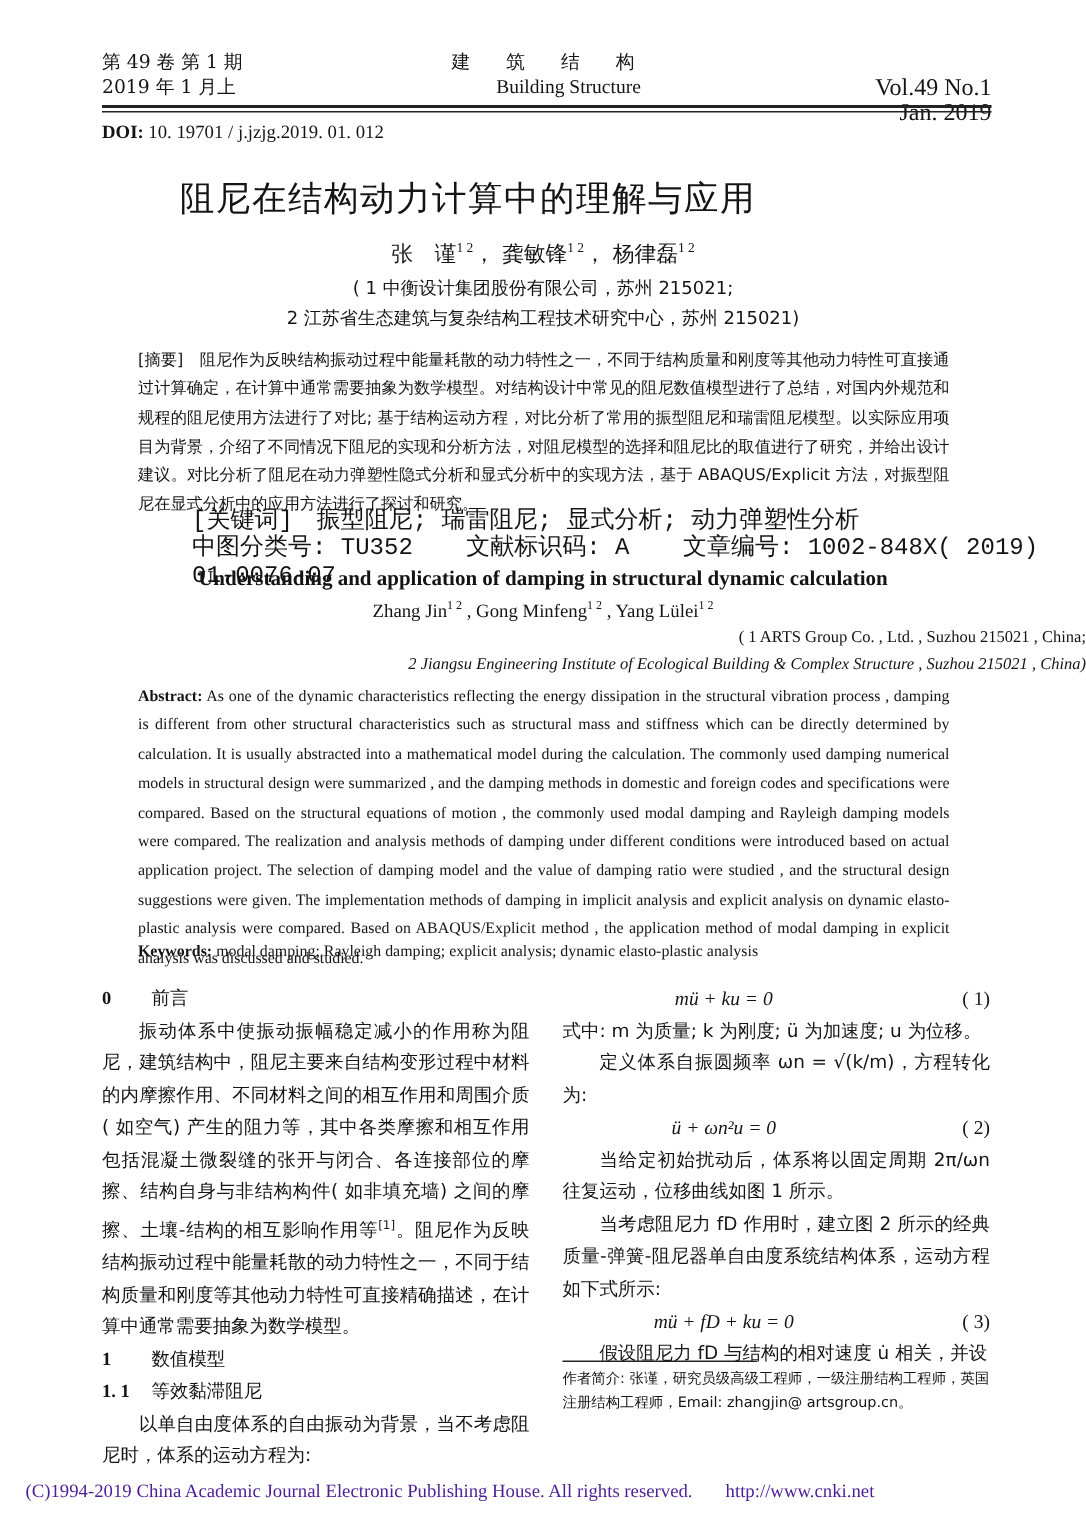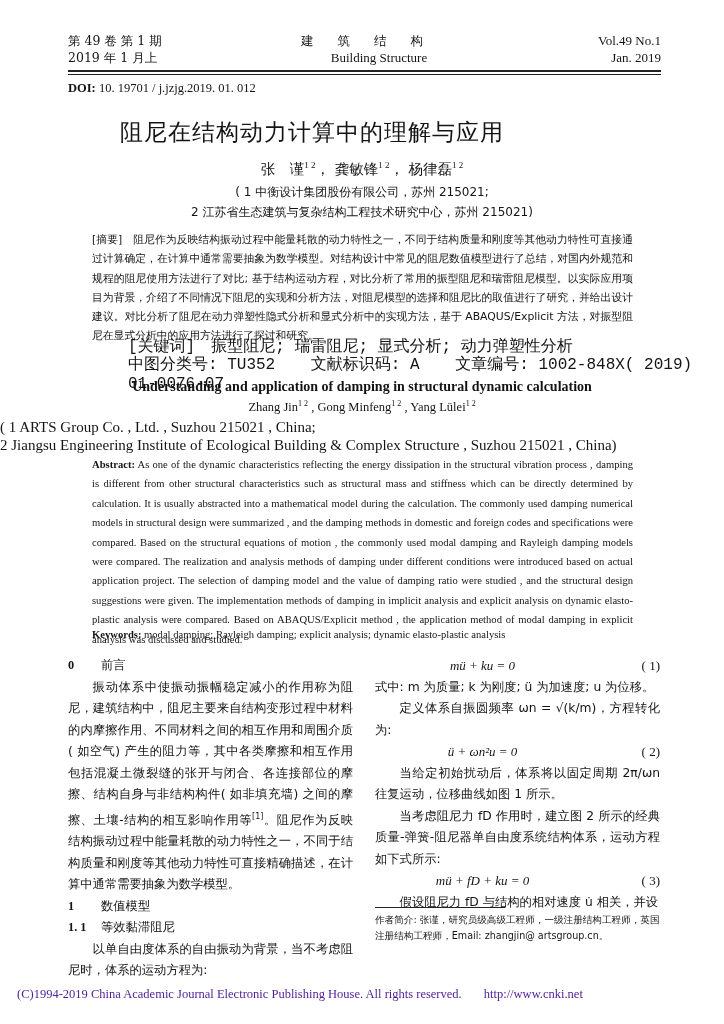--- a/index.html
+++ b/index.html
@@ -5,42 +5,42 @@
     html, body { margin: 0; padding: 0; background: #ffffff; }
     body {
       width: 724px; height: 1024px; position: relative; overflow: hidden;
       font-family: "DejaVu Serif", "Liberation Serif", serif; color: #141414;
     }
     .abs { position: absolute; }
     .hdr { font-size: 12.5px; line-height: 17px; }
     .hdr-left { left: 68px; top: 32px; }
     .hdr-center { left: 0; width: 724px; top: 32px; text-align: center; }
     .hdr-center .cn { letter-spacing: 10px; padding-left: 10px; }
-    .hdr-right { right: 63px; top: 32px; text-align: right; font-family: "Liberation Serif", serif; font-size: 13px; margin-left: 30px; }
+    .hdr-right { right: 63px; top: 50px; text-align: right; font-family: "Liberation Serif", serif; font-size: 16px; margin-left: 30px; }
     .rule1 { left: 68px; width: 593px; top: 70px; height: 2px; background: #222; }
     .rule2 { left: 68px; width: 593px; top: 74px; height: 1px; background: #222; }
     .doi { left: 68px; top: 81px; font-family: "Liberation Serif", serif; font-size: 12.5px; }
     .doi b { font-weight: bold; }
     .title { left: 0; width: 624px; top: 117px; text-align: center; font-family: "DejaVu Sans", sans-serif; font-size: 23px; letter-spacing: 1px; }
     .authors-cn { left: 0; width: 724px; top: 160px; text-align: center; font-family: "DejaVu Sans", sans-serif; font-size: 14.5px; }
     .authors-cn sup { font-size: 9px; font-family: "Liberation Serif", serif; }
     .aff-cn { left: 0; width: 724px; text-align: center; font-size: 12px; font-family: "DejaVu Sans", sans-serif; }
     .aff-cn.l1 { top: 184px; }
     .aff-cn.l2 { top: 204px; }
     .abstract-cn { left: 92px; width: 541px; top: 230px; font-size: 10.8px; line-height: 19.3px; font-family: "DejaVu Sans", sans-serif; text-align: justify; }
     .meta-cn { left: 92px; font-size: 16px; font-family: Liberation Mono, monospace; padding-left: 36px; }
     .kw-cn { top: 336px; }
     .cls-cn { top: 354px; }
     .cls-cn span { margin-right: 26px; }
     .title-en { left: 0; width: 724px; top: 379px; text-align: center; font-family: "Liberation Serif", serif; font-weight: bold; font-size: 14px; }
     .authors-en { left: 0; width: 724px; top: 399px; text-align: center; font-family: "Liberation Serif", serif; font-size: 12.5px; }
     .authors-en sup { font-size: 8px; }
-    .aff-en { left: 0; width: 724px; text-align: left; font-family: "Liberation Serif", serif; font-size: 15px; }
+    .aff-en { left: 0; width: 724px; text-align: right; font-family: "Liberation Serif", serif; font-size: 11px; }
     .aff-en.l1 { top: 419px; }
-    .aff-en.l2 { top: 437px; }
+    .aff-en.l2 { top: 437px; font-style: italic; }
     .abstract-en { left: 92px; width: 541px; top: 455px; font-family: "Liberation Serif", serif; font-size: 10.6px; line-height: 19.4px; text-align: justify; }
     .abstract-en b { font-weight: bold; }
     .kw-en { left: 92px; top: 629px; font-family: "Liberation Serif", serif; font-size: 10.6px; }
     .kw-en b { font-weight: bold; }
     .col { font-family: "DejaVu Sans", sans-serif; font-size: 12.3px; line-height: 21.5px; }
     .col-left { left: 68px; width: 285px; top: 655px; }
     .col-right { left: 375px; width: 285px; top: 655px; }
     .sec-head { display: flex; }
     .sec-num { font-family: "Liberation Serif", serif; font-weight: bold; width: 33px; display: inline-block; }
     .para { text-indent: 2em; text-align: justify; margin: 0; }

